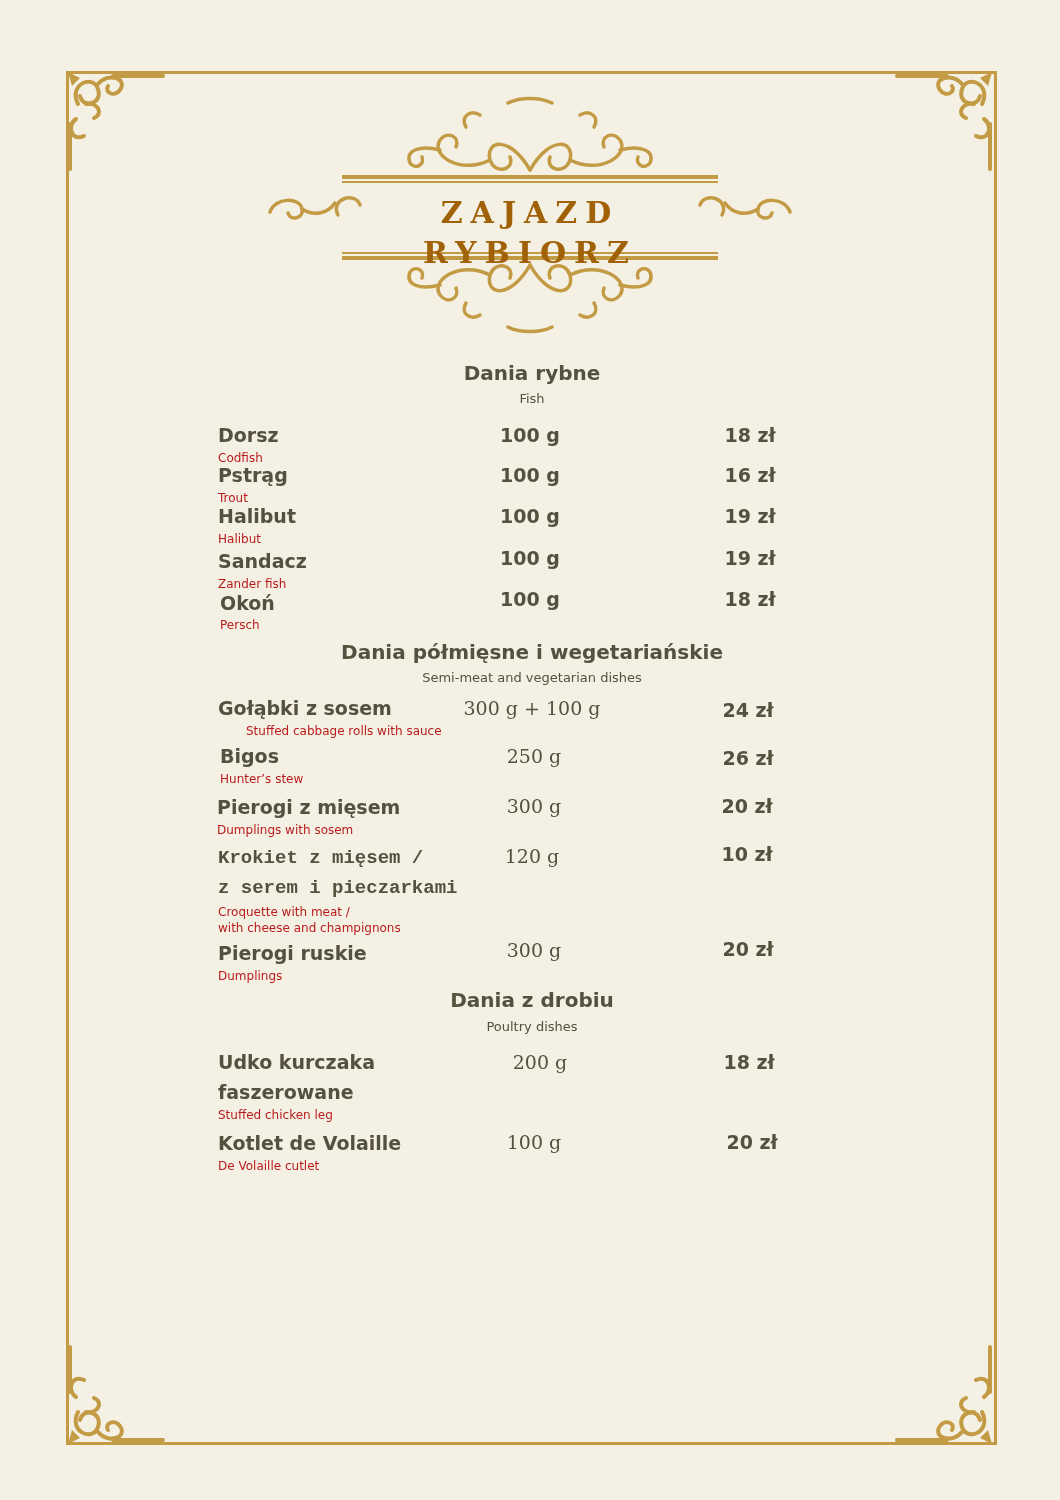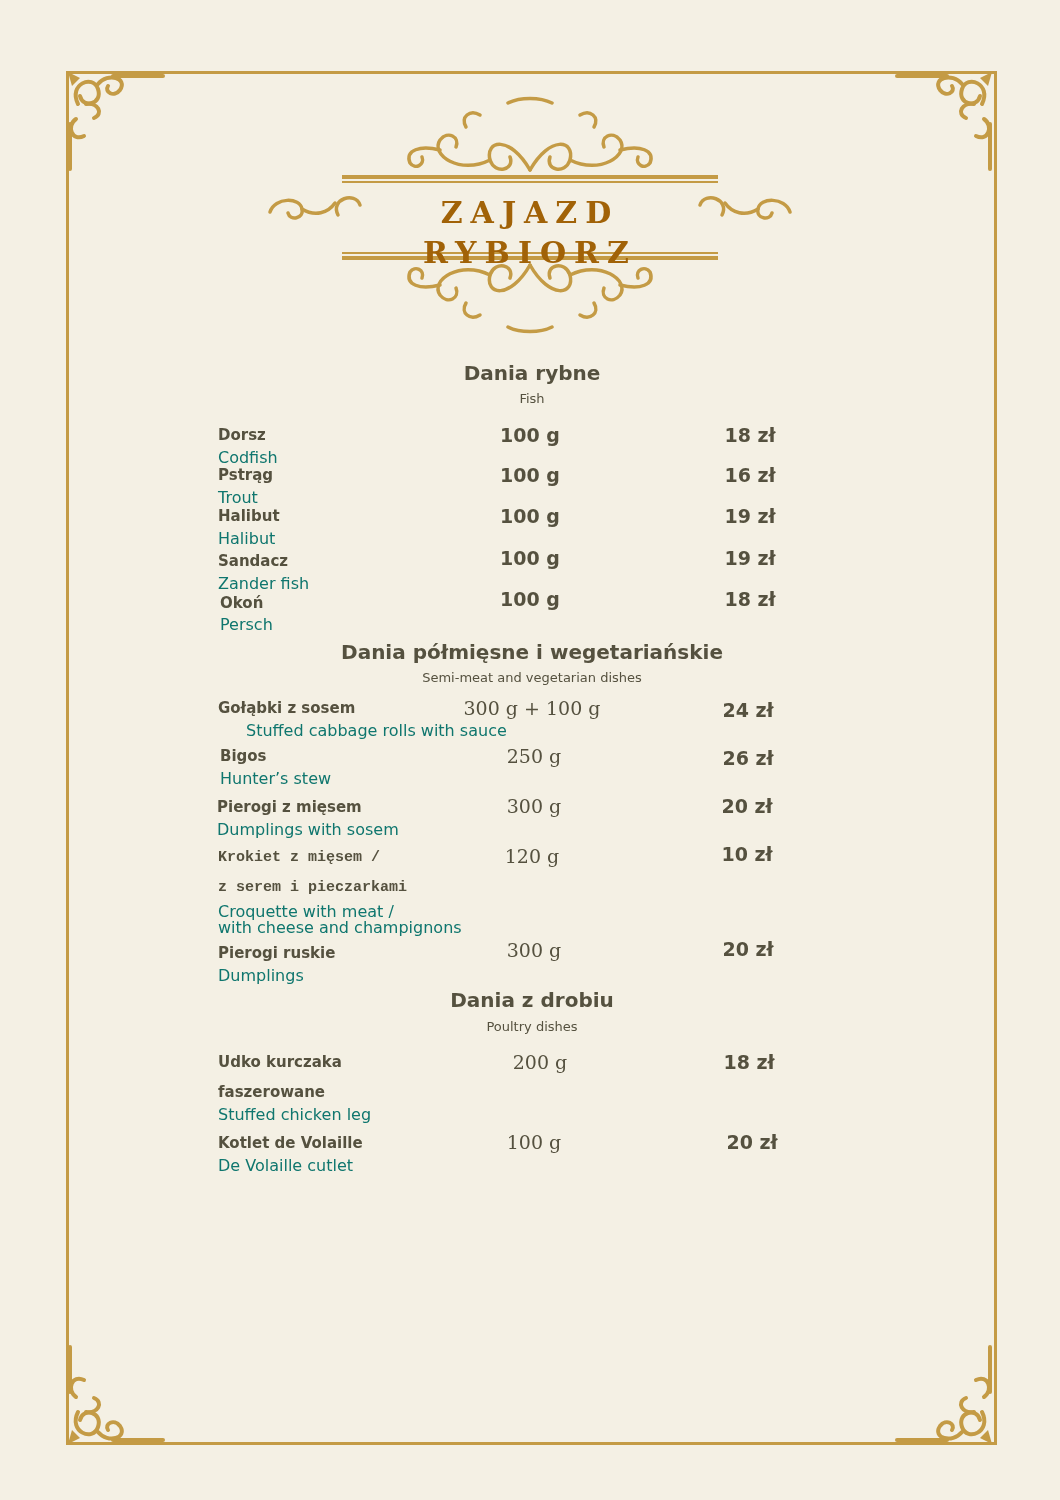--- a/index.html
+++ b/index.html
@@ -57,31 +57,31 @@
       position: absolute;
       left: 200px; width: 664px;
       text-align: center;
       font-size: 13px;
       color: #55513f;
     }
     .item-name {
       position: absolute;
       left: 218px;
       font-weight: bold;
-      font-size: 15px;
+      font-size: 19px;
       line-height: 30px;
       color: #55513f;
       white-space: pre-line;
     }
     .item-desc {
       position: absolute;
       left: 218px;
-      font-size: 16px;
+      font-size: 12px;
       line-height: 16px;
-      color: #0f766e;
+      color: #b91c1c;
       white-space: pre-line;
     }
     .item-weight {
       position: absolute;
       font-family: "DejaVu Serif", serif;
       font-size: 19px;
       color: #55513f;
       width: 200px;
       text-align: center;
     }

